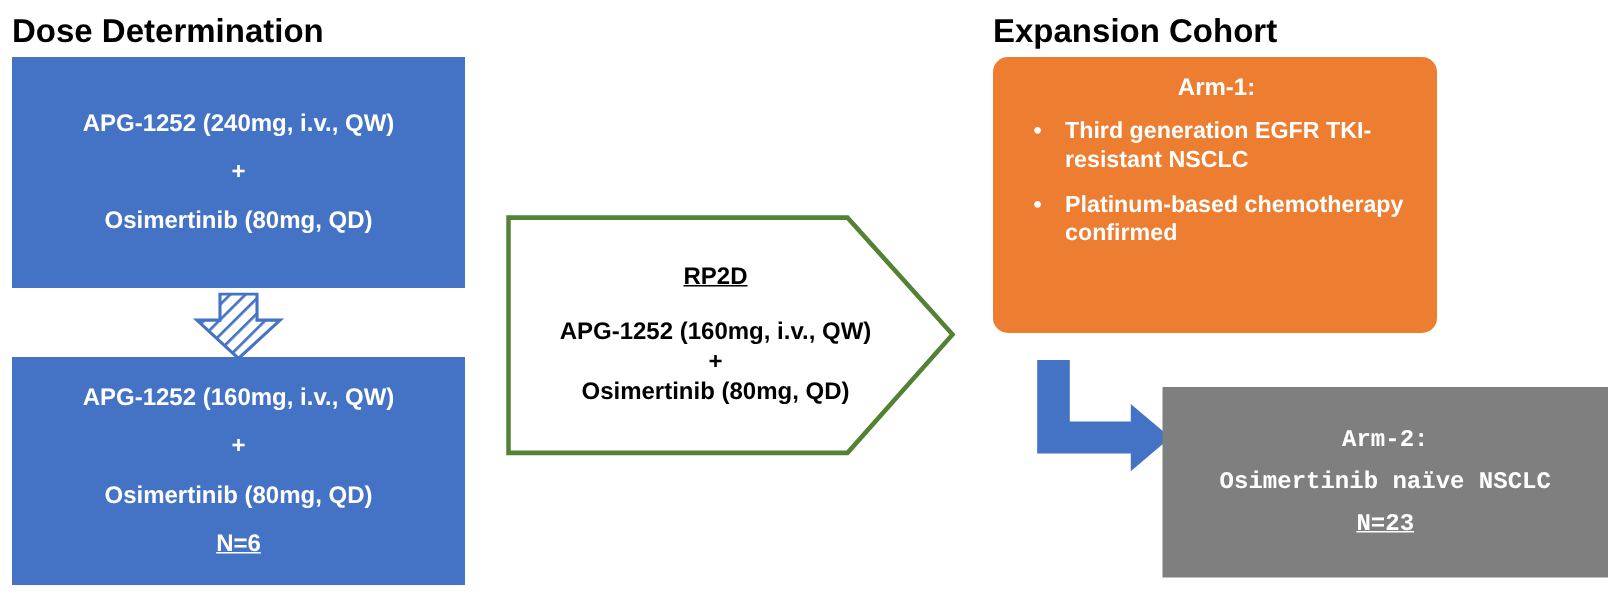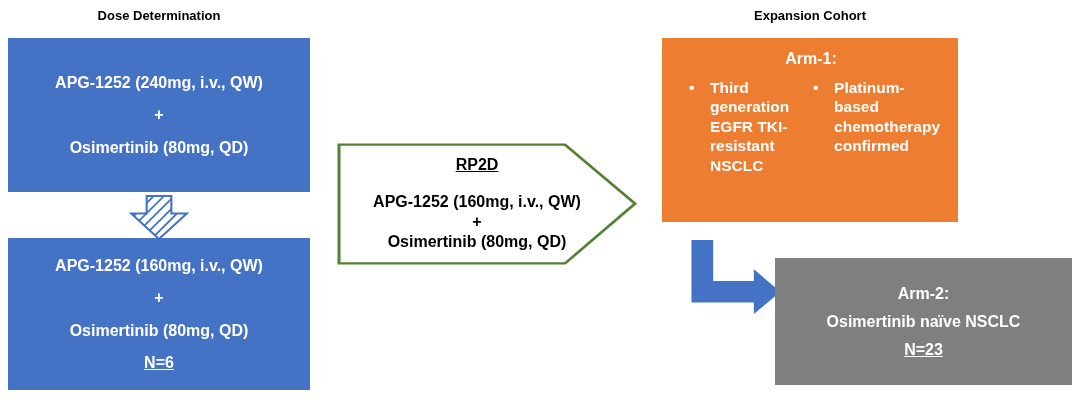--- a/index.html
+++ b/index.html
@@ -9,24 +9,23 @@
   }
   .canvas {
     position: relative;
     width: 1080px;
     height: 403px;
     background: #ffffff;
     overflow: hidden;
   }
   .col-title {
     position: absolute;
-    font-size: 13px;
+    font-size: 22px;
     font-weight: bold;
     color: #000;
-    text-align: center;
   }
   #title-dose { left: 8px; top: 8px; width: 302px; }
   #title-expansion { left: 662px; top: 8px; width: 296px; }
 
   .box {
     position: absolute;
     color: #ffffff;
     font-weight: bold;
     font-size: 16px;
     text-align: center;
@@ -41,21 +40,21 @@
   .n-label { text-decoration: underline; }
 
   #striped-arrow {
     position: absolute;
     left: 123px; top: 195px; width: 72px; height: 45px;
   }
   #striped-arrow svg { width: 100%; height: 100%; display: block; }
 
   #rp2d-shape {
     position: absolute;
-    left: 337px; top: 143px; width: 300px; height: 122px;
+    left: 337px; top: 143px; width: 300px; height: 161px;
   }
   .pentagon-svg { position: absolute; left: 0; top: 0; width: 100%; height: 100%; }
   .pentagon-svg polygon {
     fill: #ffffff;
     stroke: var(--green, #538135);
     stroke-width: 3;
   }
   .pent-text {
     position: absolute;
     left: 0; top: 0; width: 280px; height: 100%;
@@ -64,41 +63,41 @@
     color: #000; font-weight: bold; font-size: 16px; text-align: center;
   }
   .pent-title { text-decoration: underline; margin-bottom: 18px; }
   .pent-line { line-height: 1.25; }
 
   .orange-box {
     background: var(--orange, #ED7D31);
     justify-content: flex-start;
     padding: 12px 18px 10px 20px;
   }
-  #arm1-box { left: 662px; top: 38px; width: 296px; height: 184px; }
+  #arm1-box { left: 662px; top: 38px; width: 296px; height: 184px; border-radius: 10px; }
   .arm-title { margin-bottom: 10px; }
   .bullets {
     list-style: none;
     text-align: left;
-    display: flex; 
+    display: flex; flex-direction: column;
     gap: 10px;
     font-size: 15.5px;
   }
   .bullet { position: relative; padding-left: 28px; line-height: 1.25; }
   .bullet::before { content: "\2022"; position: absolute; left: 7px; }
   .arm-n { margin-top: auto; }
 
   #bent-arrow {
     position: absolute;
     left: 682px; top: 240px; width: 104px; height: 78px;
   }
   #bent-arrow svg { width: 100%; height: 100%; display: block; }
   #bent-arrow path { fill: var(--blue, #4472C4); }
 
-  .gray-box { background: var(--gray, #7F7F7F); gap: 9px; padding: 24px 10px; }
+  .gray-box { background: var(--gray, #7F7F7F); gap: 9px; padding: 24px 10px; font-family: Liberation Mono, monospace; }
   #arm2-box { left: 775px; top: 258px; width: 297px; height: 127px; }
 
   #note {
     position: absolute;
     left: 598px; top: 344px; width: 178px;
     font-size: 15px; color: #000; text-align: center; line-height: 1.33;
   }
 </style>
 </head>
 <body>

